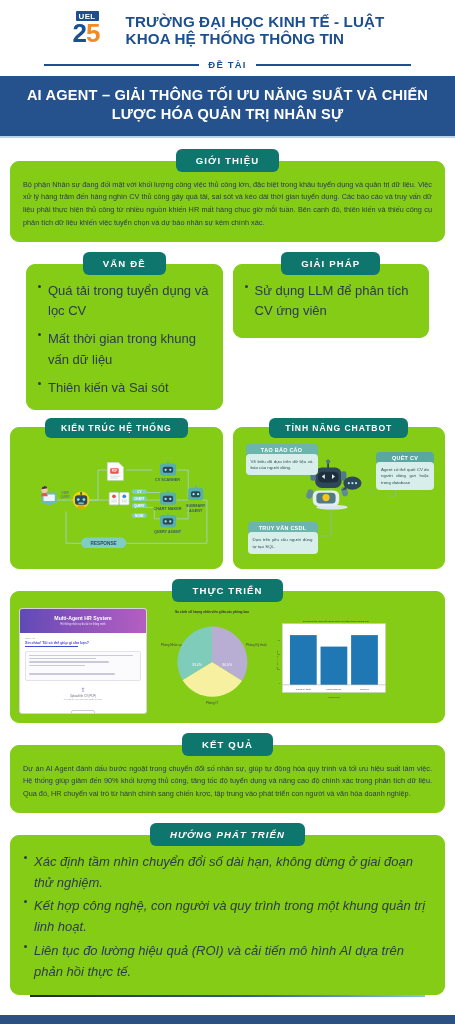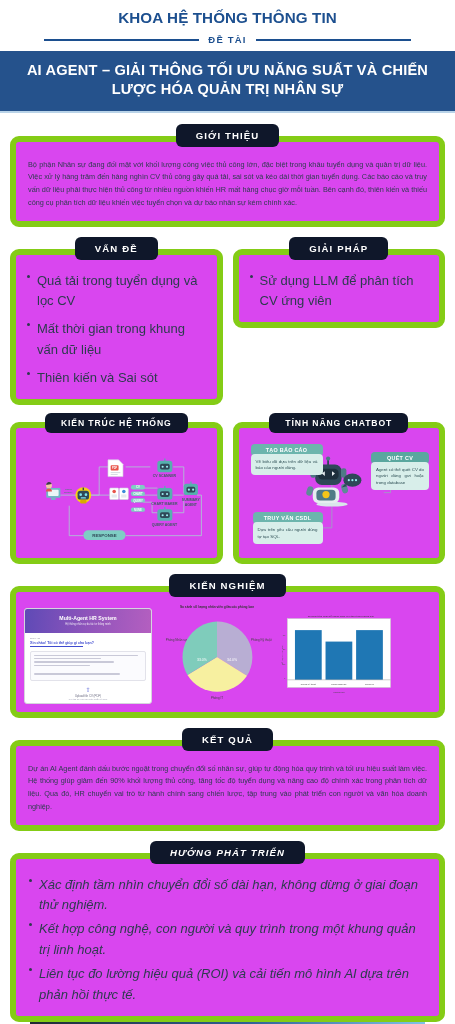--- a/index.html
+++ b/index.html
@@ -109,35 +109,35 @@
   
   .section { position: relative; padding: 0 10px; }
   .badge-wrap {
     position: relative;
     display: flex;
     justify-content: center;
     z-index: 3;
     margin-bottom: -11px;
   }
   .badge {
-    background: #0f172a;
+    background: #0f766e;
     color: #ffffff;
     font-size: 9.6px;
     font-weight: bold;
     letter-spacing: 1.1px;
     padding: 6px 20px;
     border-radius: 6px;
     text-align: center;
     white-space: nowrap;
   }
   .badge.sm { font-size: 8.6px; padding: 5px 16px; letter-spacing: .9px; }
   .card {
-    border: 6px solid #84cc16;
+    border: 1px solid #84cc16;
     border-radius: 9px;
-    background: #d946ef;
+    background: #84cc16;
     padding: 17px 12px 11px 12px;
     position: relative;
   }
   .body-text {
     color: #2d3b4e;
     font-size: 7.3px;
     line-height: 1.75;
     text-align: justify;
   }
   ul.bullets { list-style: none; }
@@ -153,21 +153,21 @@
     content: "";
     position: absolute;
     left: 1px; top: 4px;
     width: 3px; height: 3px;
     border-radius: 50%;
     background: #2d3b4e;
   }
   ul.bullets li:last-child { margin-bottom: 0; }
 
   
-  .two-col { display: flex; gap: 10px; padding: 0 10px; }
+  .two-col { display: flex; gap: 10px; padding: 0 26px; }
   .col { flex: 1 1 0; min-width: 0; }
   .col .badge-wrap { margin-bottom: -11px; }
   .col .card { padding: 16px 8px 10px 10px; min-height: 74px; }
 
   
   .arch-row { display: flex; gap: 10px; padding: 0 10px; margin-top: 8px; }
   .arch-card { height: 142px; padding: 16px 6px 6px 6px; overflow: hidden; }
   .diagram { width: 100%; height: 100%; }
   .chat-card { height: 142px; padding: 14px 6px 6px 6px; overflow: hidden; }
 
@@ -266,21 +266,26 @@
     font-size: 8px; display: flex; align-items: center; justify-content: center;
   }
   .nowrap { white-space: nowrap; }
 </style>
 </head>
 <body>
 
 <div class="poster">
 
   <div class="header">
+    <div class="logo-mark">
+      <span class="logo-uel">UEL</span>
+      <span class="logo-25"><span class="logo-2">2</span><span class="logo-5">5</span></span>
+    </div>
     <div class="header-text">
+      <div class="header-line1">TRƯỜNG ĐẠI HỌC KINH TẾ - LUẬT</div>
       <div class="header-line2">KHOA HỆ THỐNG THÔNG TIN</div>
     </div>
   </div>
 
   <div class="detai-row">
     <div class="detai-rule"></div>
     <div class="detai-label">ĐỀ TÀI</div>
     <div class="detai-rule"></div>
   </div>
 
@@ -514,21 +519,21 @@
             <div class="feat-box" style="margin-top:-2px;padding-top:5px;">Agent có thể quét CV do người dùng gửi hoặc trong database</div>
           </div>
 
         </div>
       </div>
     </div>
   </div>
 
   <div class="section" style="margin-top:10px;">
     <div class="badge-wrap">
-      <div class="badge">KIẾN NGHIỆM</div>
+      <div class="badge">THỰC TRIỂN</div>
     </div>
     <div class="card exp-card">
       <div class="exp-inner">
 
         <div class="app-shot">
           <div class="app-header">
             <div class="app-title">Multi-Agent HR System</div>
             <div class="app-sub">Hệ thống nhân sự đa tác tử thông minh</div>
           </div>
           <div class="app-body">

